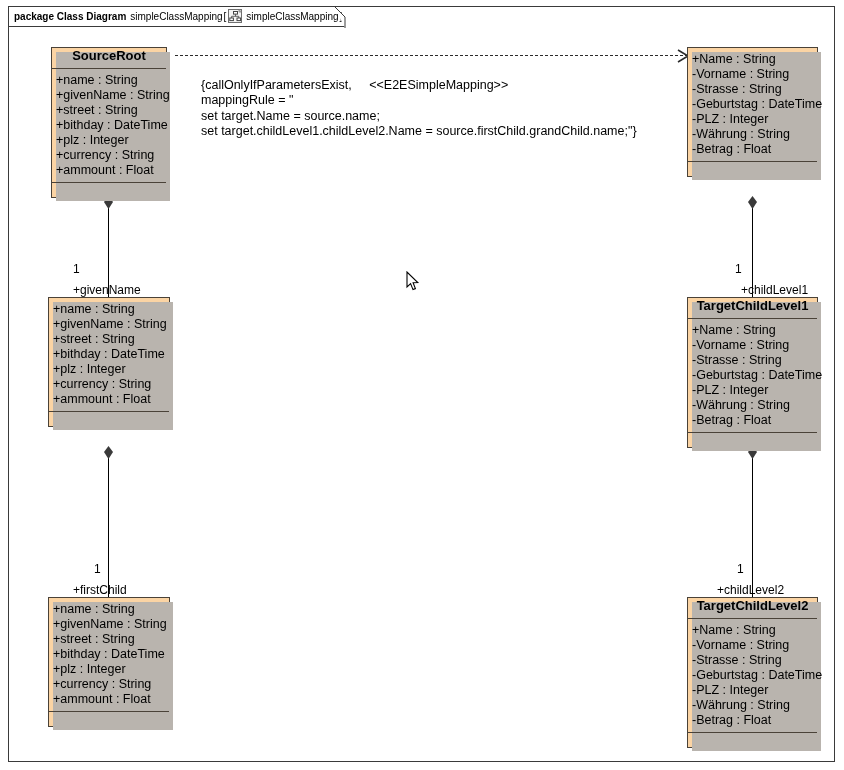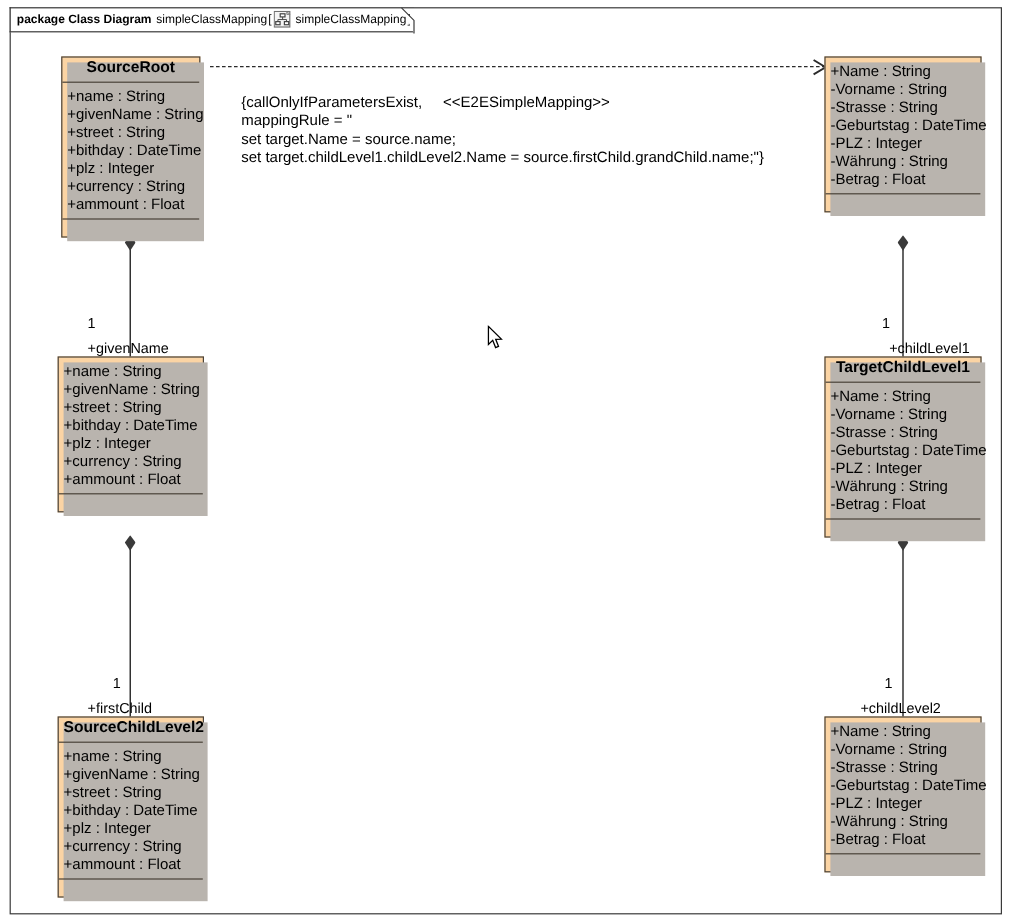--- a/index.html
+++ b/index.html
@@ -305,34 +305,34 @@
     <div class="attr">-Strasse : String</div>
     <div class="attr">-Geburtstag : DateTime</div>
     <div class="attr">-PLZ : Integer</div>
     <div class="attr">-Währung : String</div>
     <div class="attr">-Betrag : Float</div>
   </div>
   <div class="cls-ops"></div>
 </div>
 
 <div class="uml-class" style="left:48px; top:597px; width:122px;">
-  <div class="cls-name">SourceChildLevel2</div>
   <div class="cls-attrs">
     <div class="attr">+name : String</div>
     <div class="attr">+givenName : String</div>
     <div class="attr">+street : String</div>
     <div class="attr">+bithday : DateTime</div>
     <div class="attr">+plz : Integer</div>
     <div class="attr">+currency : String</div>
     <div class="attr">+ammount : Float</div>
   </div>
   <div class="cls-ops"></div>
 </div>
 
 <div class="uml-class" style="left:687px; top:597px; width:131px;">
+  <div class="cls-name">TargetChildLevel2</div>
   <div class="cls-attrs">
     <div class="attr">+Name : String</div>
     <div class="attr">-Vorname : String</div>
     <div class="attr">-Strasse : String</div>
     <div class="attr">-Geburtstag : DateTime</div>
     <div class="attr">-PLZ : Integer</div>
     <div class="attr">-Währung : String</div>
     <div class="attr">-Betrag : Float</div>
   </div>
   <div class="cls-ops"></div>

